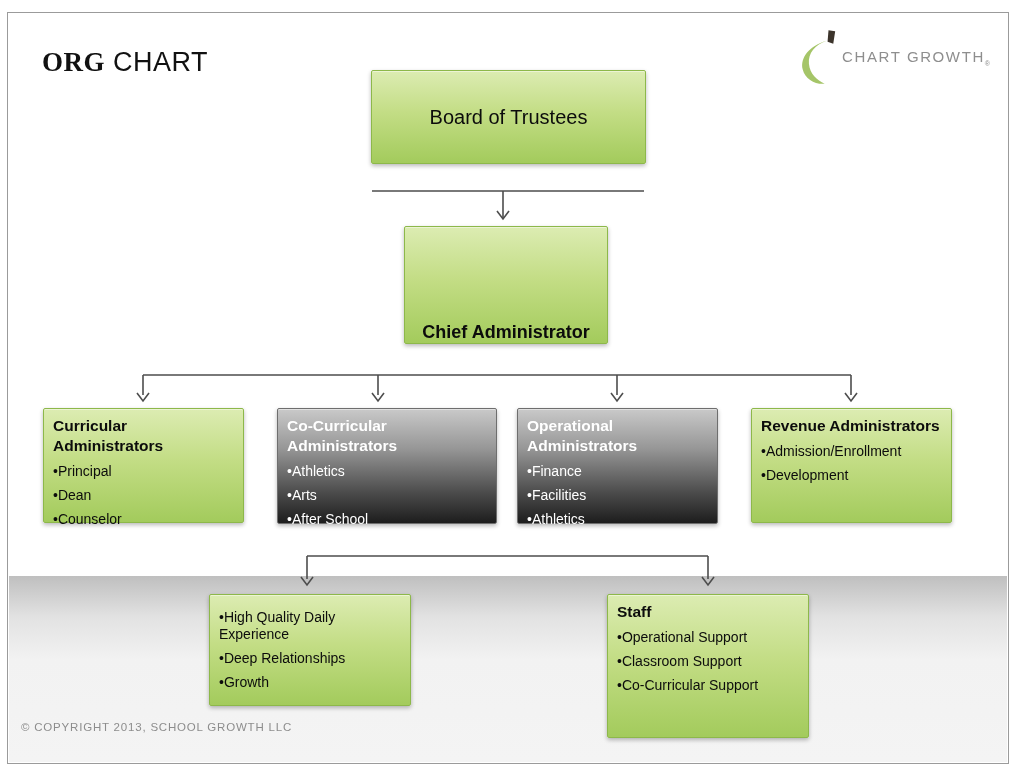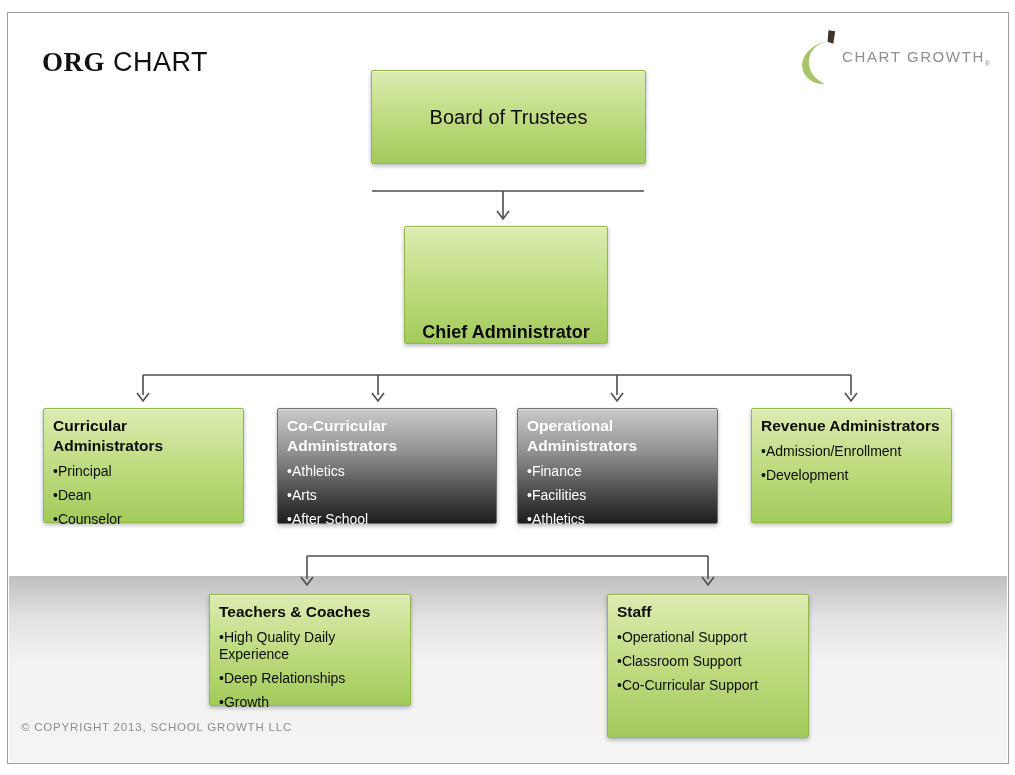--- a/index.html
+++ b/index.html
@@ -143,21 +143,20 @@
 
     <div class="node green list" id="n-revenue">
       <div class="node-title">Revenue Administrators</div>
       <div class="node-items">
           <div class="bullet">•Admission/Enrollment</div>
           <div class="bullet">•Development</div>
         </div>
     </div>
 
     <div class="node green list" id="n-teachers">
-      <div class="node-title">Teachers &amp; Coaches</div>
       <div class="node-items">
           <div class="bullet">•High Quality Daily Experience</div>
           <div class="bullet">•Deep Relationships</div>
           <div class="bullet">•Growth</div>
         </div>
     </div>
 
     <div class="node green list" id="n-staff">
       <div class="node-title">Staff</div>
       <div class="node-items">

